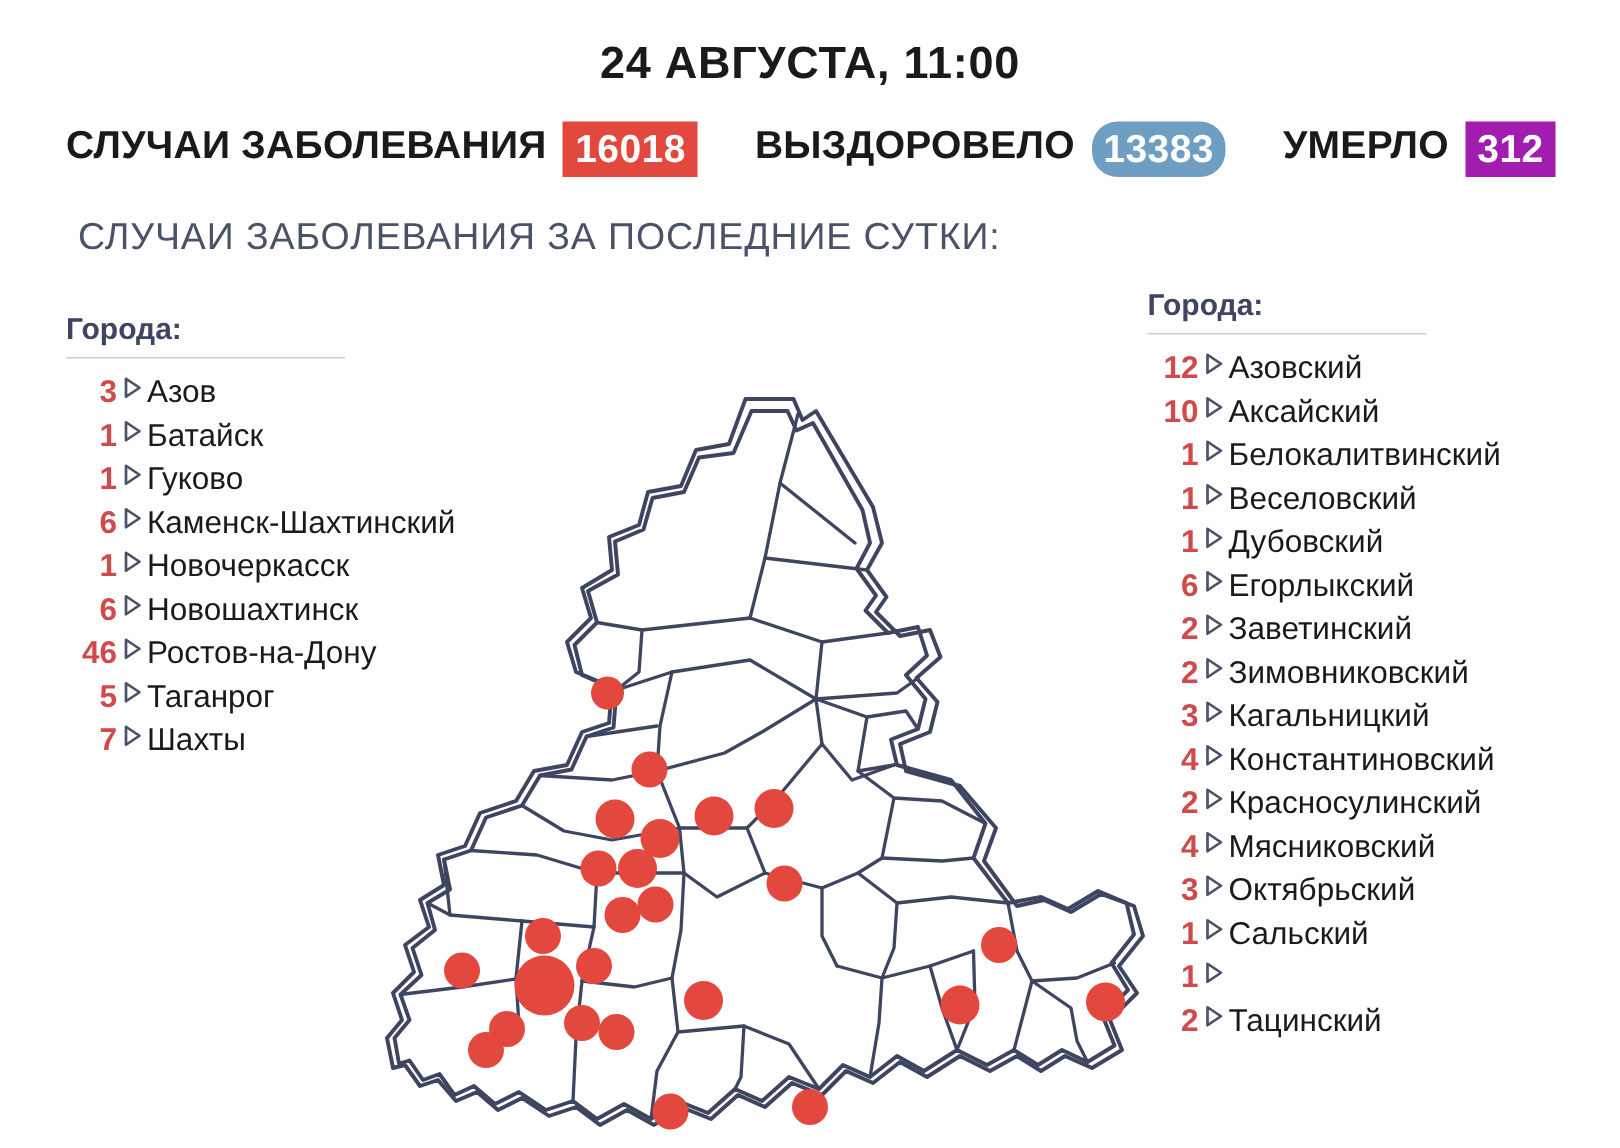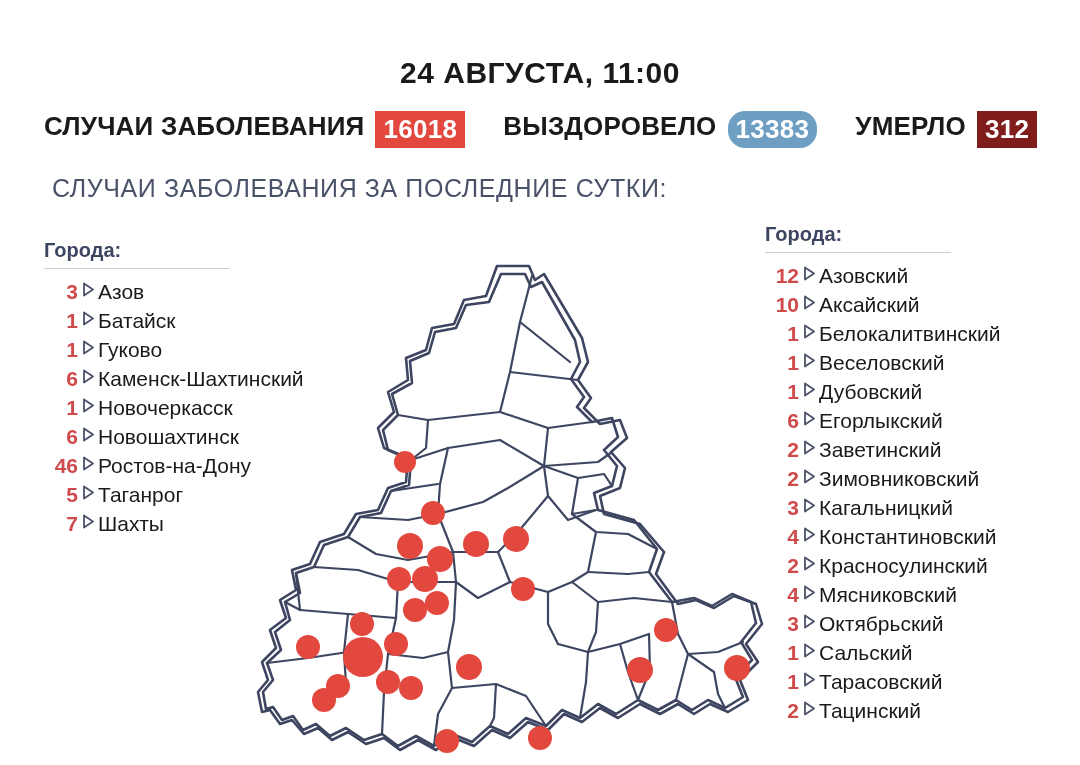--- a/index.html
+++ b/index.html
@@ -18,21 +18,21 @@
   }
 
   
   .title {
     text-align: center;
     font-size: 30px;
     font-weight: bold;
     letter-spacing: 0.5px;
     color: #1a1a1a;
     margin: 0;
-    padding-top: 55px;
+    padding-top: 25px;
     line-height: 36px;
   }
 
   
   .period-wrap {
     padding-left: 44px;
     margin-top: 20px;
   }
   .period-label {
     font-size: 19px;
@@ -164,21 +164,21 @@
       <div class="stat">
         <span class="stat-label">СЛУЧАИ ЗАБОЛЕВАНИЯ</span>
         <span class="stat-value red" style="background: rgb(226, 72, 62);">16018</span>
       </div>
       <div class="stat">
         <span class="stat-label">ВЫЗДОРОВЕЛО</span>
         <span class="stat-value blue" style="background: rgb(110, 158, 194);">13383</span>
       </div>
       <div class="stat">
         <span class="stat-label">УМЕРЛО</span>
-        <span class="stat-value dark" style="background: #7f1d1d;">312</span>
+        <span class="stat-value dark" style="background: #a21caf;">312</span>
       </div>
     </div>
 </div>
 
 <div class="daily-heading">СЛУЧАИ ЗАБОЛЕВАНИЯ ЗА ПОСЛЕДНИЕ СУТКИ:</div>
 
 <div class="columns">
 
   <div class="col col-left">
     <div class="col-title">Города:</div>
@@ -398,21 +398,20 @@
           </span>
           <span class="entry-name">Сальский</span>
         </div>
         <div class="entry">
           <span class="entry-count">1</span>
           <span class="entry-arrow">
             <svg width="13" height="15" viewBox="0 0 13 15">
               <path d="M2 1.5 L11 7.5 L2 13.5 Z" fill="none" stroke="#4a5268" stroke-width="1.8" stroke-linejoin="round"></path>
             </svg>
           </span>
-          <span class="entry-name">Тарасовский</span>
         </div>
         <div class="entry">
           <span class="entry-count">2</span>
           <span class="entry-arrow">
             <svg width="13" height="15" viewBox="0 0 13 15">
               <path d="M2 1.5 L11 7.5 L2 13.5 Z" fill="none" stroke="#4a5268" stroke-width="1.8" stroke-linejoin="round"></path>
             </svg>
           </span>
           <span class="entry-name">Тацинский</span>
         </div>

